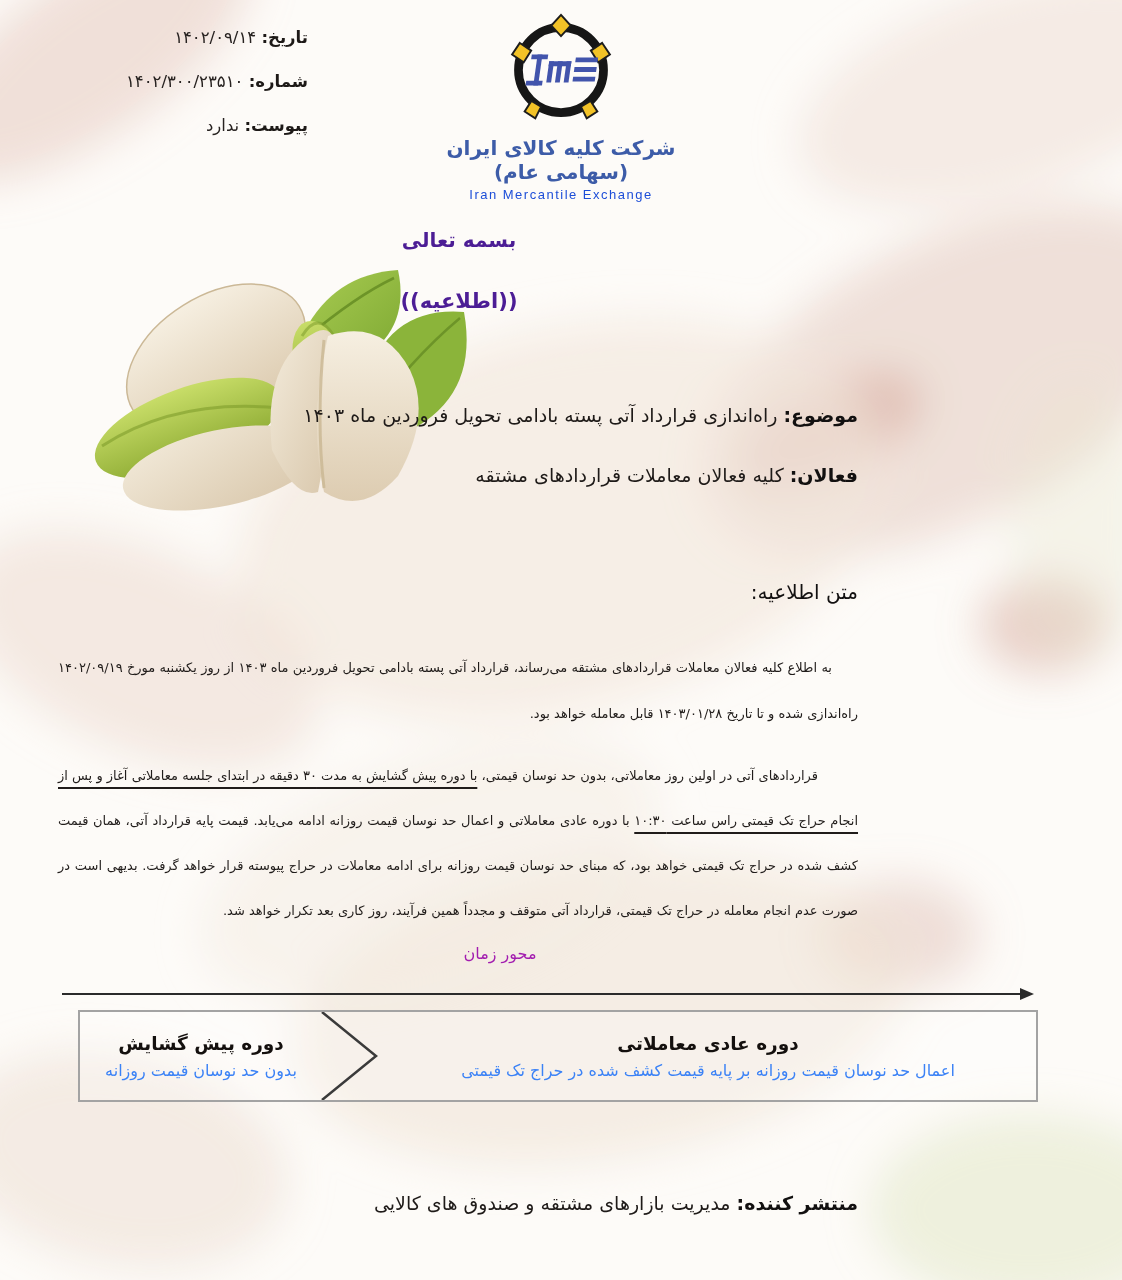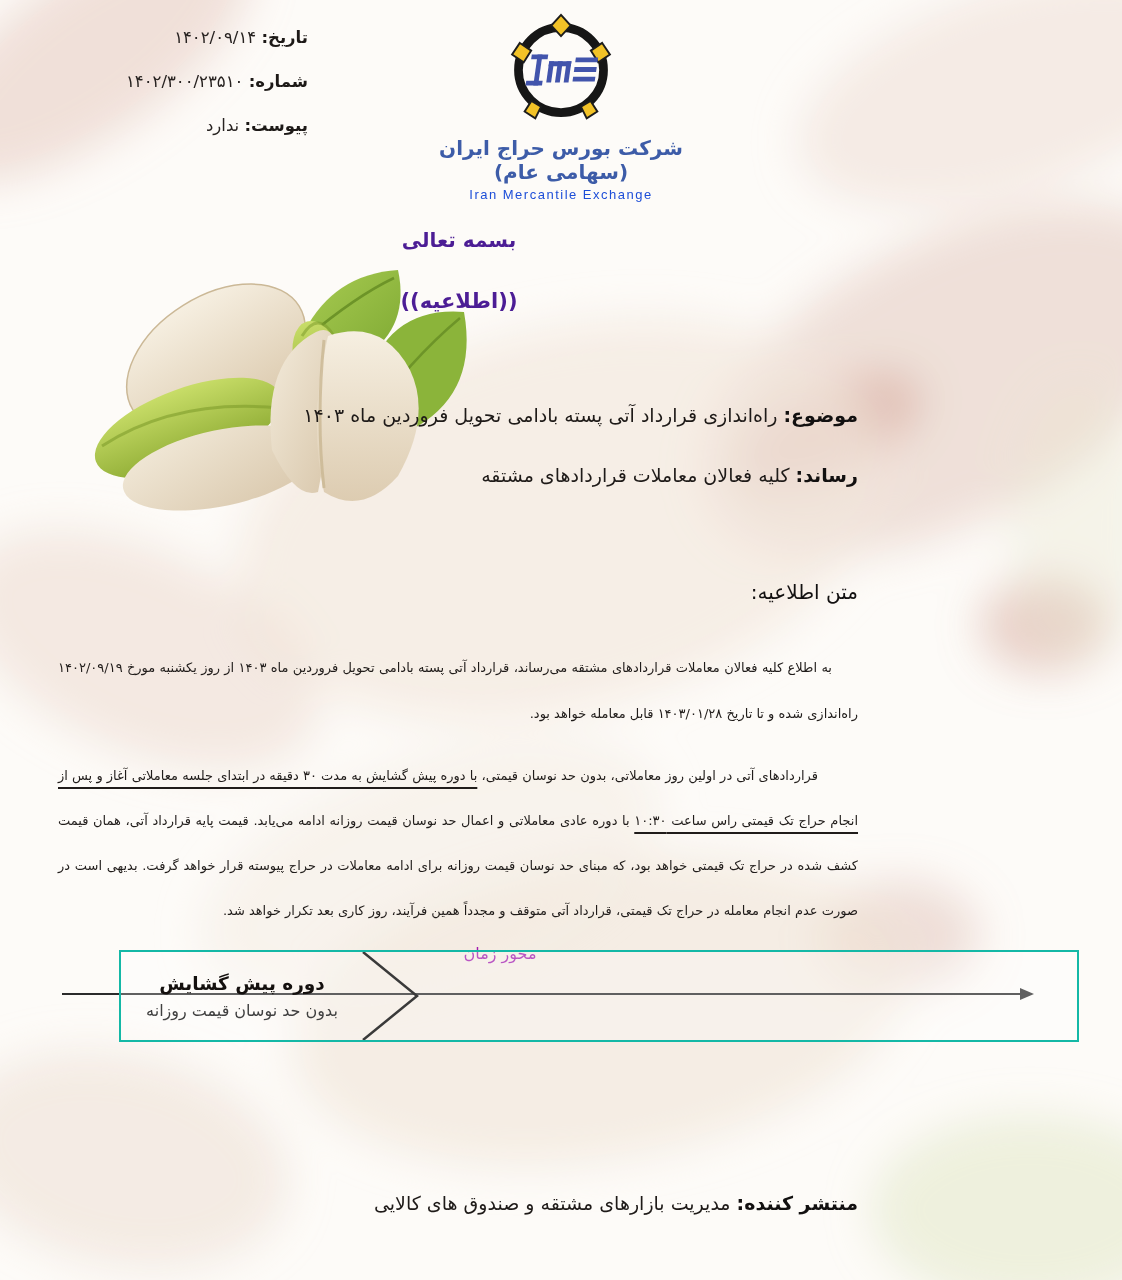--- a/index.html
+++ b/index.html
@@ -52,29 +52,29 @@
   .u-seg{text-decoration:underline;text-underline-offset:7px;text-decoration-thickness:1.5px;}
 
   
   .axis-label{position:absolute;top:944px;left:430px;width:140px;text-align:center;direction:rtl;font-size:16px;color:#a21caf;}
   .axis-arrow{position:absolute;top:993px;left:62px;width:960px;border-top:2px solid #2b2b2b;}
   .axis-arrow .head{
     position:absolute;right:-12px;top:-7px;width:0;height:0;
     border-left:14px solid #2b2b2b;border-top:6px solid transparent;border-bottom:6px solid transparent;
   }
   .timeline-box{
-    position:absolute;left:78px;top:950px;width:956px;height:88px;
-    border:2px solid #14b8a6;background:rgba(255,255,255,0.25);margin-left:41px;
+    position:absolute;left:78px;top:1010px;width:956px;height:88px;
+    border:2px solid #a3a3a3;background:rgba(255,255,255,0.25);
   }
   .timeline-box svg.chevron{position:absolute;inset:0;width:100%;height:100%;}
   .seg{position:absolute;top:0;height:100%;display:flex;flex-direction:column;justify-content:center;align-items:center;gap:7px;direction:rtl;}
   .seg-pre{left:0;width:242px;}
   .seg-normal{left:300px;right:0;}
   .seg .seg-title{font-size:18.5px;font-weight:700;color:#14100e;}
-  .seg .seg-sub{font-size:16px;color:#404040;}
+  .seg .seg-sub{font-size:16px;color:#3b82f6;}
 
   .publisher-line{top:1192px;}
 </style>
 </head>
 <body>
 
 <div class="page">
 
   <svg class="watermark" width="1122" height="1280" viewBox="0 0 1122 1280">
     <defs>
@@ -132,21 +132,21 @@
           <rect x="26" y="71" width="17" height="5"></rect>
           <rect x="47" y="51" width="23" height="5"></rect>
           <rect x="47" y="51" width="5" height="22"></rect>
           <rect x="56" y="51" width="5" height="22"></rect>
           <rect x="65" y="51" width="5" height="22"></rect>
           <rect x="74" y="47" width="23" height="5"></rect>
           <rect x="74" y="57" width="23" height="5"></rect>
           <rect x="74" y="67" width="23" height="5"></rect>
         </g>
       </svg>
-      <div class="logo-name-fa">شرکت بورس حراج ایران (سهامی عام)</div>
+      <div class="logo-name-fa">شرکت کلیه کالای ایران (سهامی عام)</div>
       <div class="logo-name-en">Iran Mercantile Exchange</div>
     </div>
 
     <div class="center-line basmala">بسمه تعالی</div>
     <div class="center-line notice-title">((اطلاعیه))</div>
 
     <svg class="pistachio-art" width="414" height="294" viewBox="0 0 414 294">
       <defs>
         <linearGradient id="shell" x1="0" y1="0" x2="0" y2="1">
           <stop offset="0" stop-color="#f6efe1"></stop>
@@ -181,21 +181,21 @@
       <path d="M236 96 Q252 70 268 96" stroke="#7e9c2c" stroke-width="3" fill="none" opacity="0.55"></path>
       <path d="M206 210 Q196 120 250 92 Q262 86 268 98 Q270 160 252 252 Q230 260 206 210 Z" fill="url(#shell2)"></path>
       <path d="M262 96 Q316 78 344 130 Q366 176 332 236 Q296 276 258 252 Q242 180 262 96 Z" fill="url(#shell)"></path>
       <path d="M258 100 Q250 180 258 248" stroke="#c9b692" stroke-width="3" fill="none" opacity="0.8"></path>
     </svg>
 
     <div class="meta-line subject-line">
       <b>موضوع:</b><span> راه‌اندازی قرارداد آتی پسته بادامی تحویل فروردین ماه ۱۴۰۳</span>
     </div>
     <div class="meta-line audience-line">
-      <b>رساند:</b><span> کلیه فعالان معاملات قراردادهای مشتقه</span>
+      <b>فعالان:</b><span> کلیه فعالان معاملات قراردادهای مشتقه</span>
     </div>
 
     <div class="section-title">متن اطلاعیه:</div>
 
     <p class="para para-1">به اطلاع کلیه فعالان معاملات قراردادهای مشتقه می‌رساند، قرارداد آتی پسته بادامی تحویل فروردین ماه ۱۴۰۳ از روز یکشنبه مورخ ۱۴۰۲/۰۹/۱۹ راه‌اندازی شده و تا تاریخ ۱۴۰۳/۰۱/۲۸  قابل معامله خواهد بود.</p>
 
     <p class="para para-2"><span>قراردادهای آتی در اولین روز معاملاتی، بدون حد نوسان قیمتی، </span><span class="u-seg">با دوره پیش گشایش به مدت ۳۰ دقیقه در ابتدای جلسه معاملاتی آغاز و پس از انجام حراج تک قیمتی راس ساعت ۱۰:۳۰</span><span> با دوره عادی معاملاتی و اعمال حد نوسان قیمت روزانه ادامه می‌یابد. قیمت پایه قرارداد آتی، همان قیمت کشف شده در حراج تک قیمتی خواهد بود، که مبنای حد نوسان قیمت روزانه برای ادامه معاملات در حراج پیوسته قرار خواهد گرفت. بدیهی است در صورت عدم انجام معامله در حراج تک قیمتی، قرارداد آتی متوقف و مجدداً همین فرآیند، روز کاری بعد تکرار خواهد شد.</span></p>
 
     <div class="axis-label">محور زمان</div>
     <div class="axis-arrow">
@@ -203,20 +203,24 @@
     </div>
 
     <div class="timeline-box">
       <svg class="chevron" viewBox="0 0 956 88" preserveAspectRatio="none">
         <polyline points="242,0 296,44 242,88" fill="none" stroke="#3a3a3a" stroke-width="2.5"></polyline>
       </svg>
       <div class="seg seg-pre">
         <div class="seg-title">دوره پیش گشایش</div>
         <div class="seg-sub">بدون حد نوسان قیمت روزانه</div>
       </div>
+      <div class="seg seg-normal">
+        <div class="seg-title">دوره عادی معاملاتی</div>
+        <div class="seg-sub">اعمال حد نوسان قیمت روزانه بر پایه قیمت کشف شده در حراج تک قیمتی</div>
+      </div>
     </div>
 
     <div class="meta-line publisher-line">
       <b>منتشر کننده:</b><span> مدیریت بازارهای مشتقه و صندوق های کالایی</span>
     </div>
 
   </div>
 </div>
 
 </body></html>

